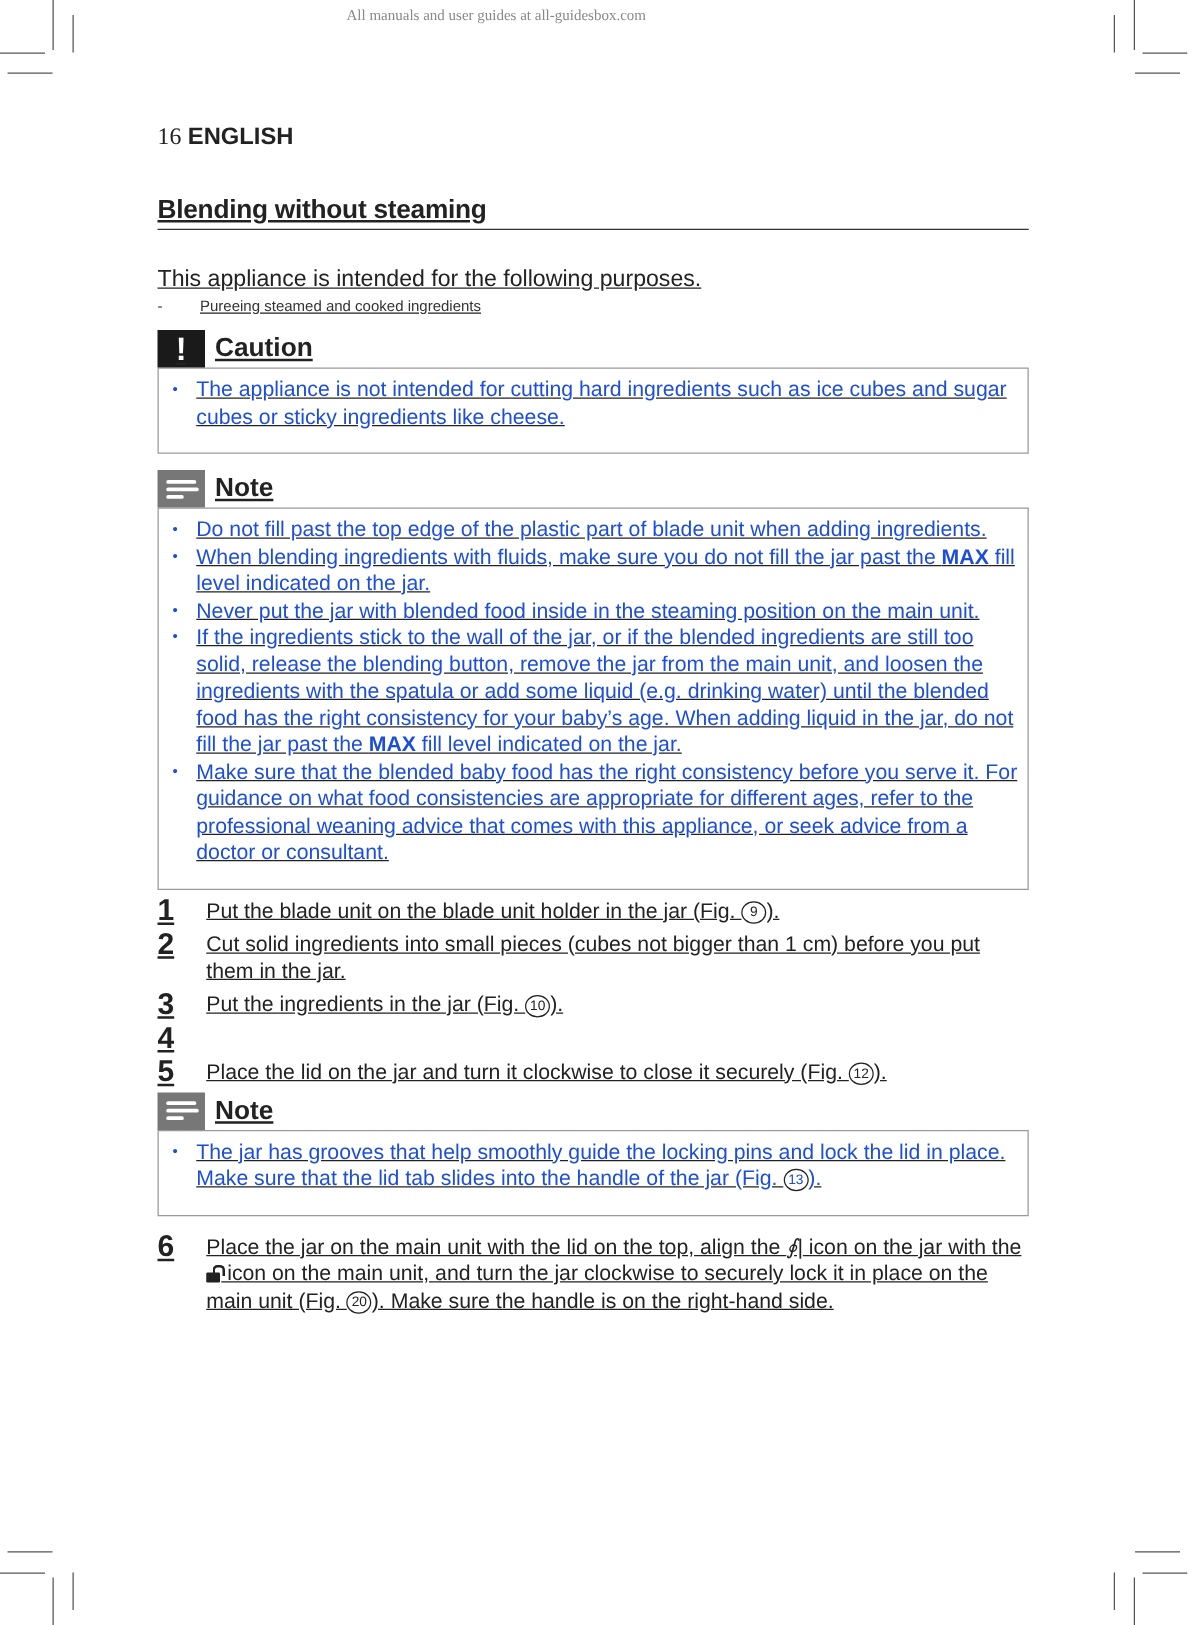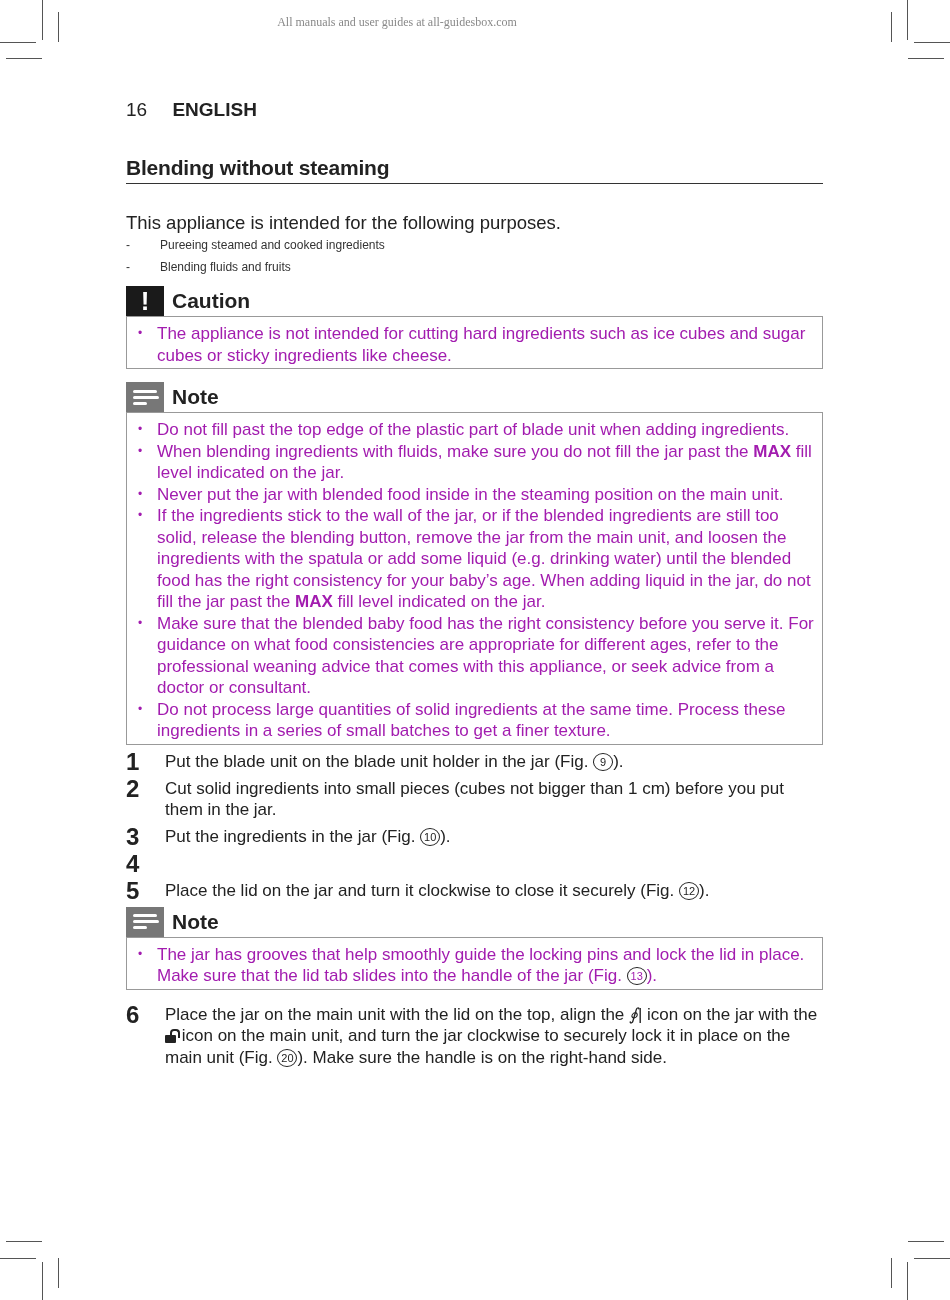--- a/index.html
+++ b/index.html
@@ -1,37 +1,37 @@
 <!DOCTYPE html>
 <html><head>
 <meta charset="utf-8">
 <style>
   html, body { margin:0; padding:0; background:#fff; }
   body { width:950px; height:1300px; position:relative; overflow:hidden;
          font-family:"Liberation Sans", sans-serif; color:#222; }
   .crop { position:absolute; background:#555; }
-  .watermark { position:absolute; top:15px; left:0; width:794px; text-align:center;
+  .watermark { position:absolute; top:5px; left:0; width:794px; text-align:center;
                font-family:"Liberation Serif", serif; font-size:12px; color:#888; }
   .header { position:absolute; top:99px; left:126px; font-size:19px; }
-  .header .pn { font-weight:normal; margin-right:20px; }
+  .header .pn { font-weight:normal; margin-right:0;font-family:Liberation Serif, serif; }
   .header .lang { font-weight:bold; }
-  .content { position:absolute; left:126px; top:156px; width:697px; }
+  .content { position:absolute; left:126px; top:156px; width:697px;text-decoration:underline; }
   h1 { font-size:21px; font-weight:bold; margin:0; padding-bottom:3px;
        border-bottom:1.5px solid #333; letter-spacing:-0.2px; }
   .intro { font-size:18.5px; margin-top:28px; line-height:22px; }
   .dash-list { list-style:none; margin:0; padding:0; font-size:12px; line-height:22px; color:#333; }
   .dash-list li { position:relative; padding-left:34px; }
   .dash-list li::before { content:"-"; position:absolute; left:0; }
   .box-head { display:flex; align-items:center; height:30px; margin-top:8px; }
   .box-head .ico { width:38px; height:30px; display:flex; align-items:center; justify-content:center; }
   .box-head .ico.caution { background:#1a1a1a; color:#fff; font-weight:bold; font-size:26px; }
   .box-head .ico.note { background:#777; flex-direction:column; align-items:flex-start; padding-left:7px; box-sizing:border-box; justify-content:center; gap:3px; }
   .note .bar { height:3px; background:#fff; border-radius:2px; }
   .box-head .lbl { font-size:21px; font-weight:bold; margin-left:8px; }
-  .box { border:1px solid #999; padding:6px 8px 2px 8px; font-size:17px; line-height:21.5px; color:#a21caf; }
+  .box { border:1px solid #999; padding:6px 8px 18px 8px; font-size:17px; line-height:21.5px; color:#1d4ed8; }
   .box ul { list-style:none; margin:0; padding:0; }
   .box li { position:relative; padding-left:22px; }
   .box li::before { content:"•"; position:absolute; left:3px; font-size:12px; }
   .steps { margin-top:6px; }
   .step { display:flex; font-size:17px; line-height:21.5px; color:#222; margin-bottom:5px; }
   .step .num { width:39px; font-size:24px; font-weight:bold; line-height:22px; flex-shrink:0; }
   .fig { display:inline-block; border:1px solid #222; border-radius:50%; min-width:16px; height:16px; line-height:16px;
          font-size:11px; text-align:center; padding:0 1px; vertical-align:1px; }
   b { font-weight:bold; }
 </style>
@@ -60,21 +60,20 @@
 <div class="header">
   <span class="pn">16</span>
   <span class="lang">ENGLISH</span>
 </div>
 
 <div class="content">
   <h1>Blending without steaming</h1>
   <div class="intro">This appliance is intended for the following purposes.</div>
   <ul class="dash-list">
     <li>Pureeing steamed and cooked ingredients</li>
-    <li>Blending fluids and fruits</li>
   </ul>
 
   <div class="box-head">
     <div class="ico caution">!</div>
     <span class="lbl">Caution</span>
   </div>
   <div class="box">
     <ul>
       <li>The appliance is not intended for cutting hard ingredients such as ice cubes and sugar cubes or sticky ingredients like cheese.</li>
     </ul>
@@ -88,21 +87,20 @@
     </div>
     <span class="lbl">Note</span>
   </div>
   <div class="box">
     <ul id="note1-list">
         <li><span>Do not fill past the top edge of the plastic part of blade unit when adding ingredients.</span></li>
         <li><span>When blending ingredients with fluids, make sure you do not fill the jar past the </span><b>MAX</b><span> fill level indicated on the jar.</span></li>
         <li><span>Never put the jar with blended food inside in the steaming position on the main unit.</span></li>
         <li><span>If the ingredients stick to the wall of the jar, or if the blended ingredients are still too solid, release the blending button, remove the jar from the main unit, and loosen the ingredients with the spatula or add some liquid (e.g. drinking water) until the blended food has the right consistency for your baby’s age. When adding liquid in the jar, do not fill the jar past the </span><b>MAX</b><span> fill level indicated on the jar.</span></li>
         <li><span>Make sure that the blended baby food has the right consistency before you serve it. For guidance on what food consistencies are appropriate for different ages, refer to the professional weaning advice that comes with this appliance, or seek advice from a doctor or consultant.</span></li>
-        <li><span>Do not process large quantities of solid ingredients at the same time. Process these ingredients in a series of small batches to get a finer texture.</span></li>
       </ul>
   </div>
 
   <div class="steps">
     <div class="step">
         <span class="num">1</span>
         <span><span>Put the blade unit on the blade unit holder in the jar (Fig. </span><span class="fig">9</span><span>).</span></span>
       </div>
     <div class="step">
         <span class="num">2</span>

